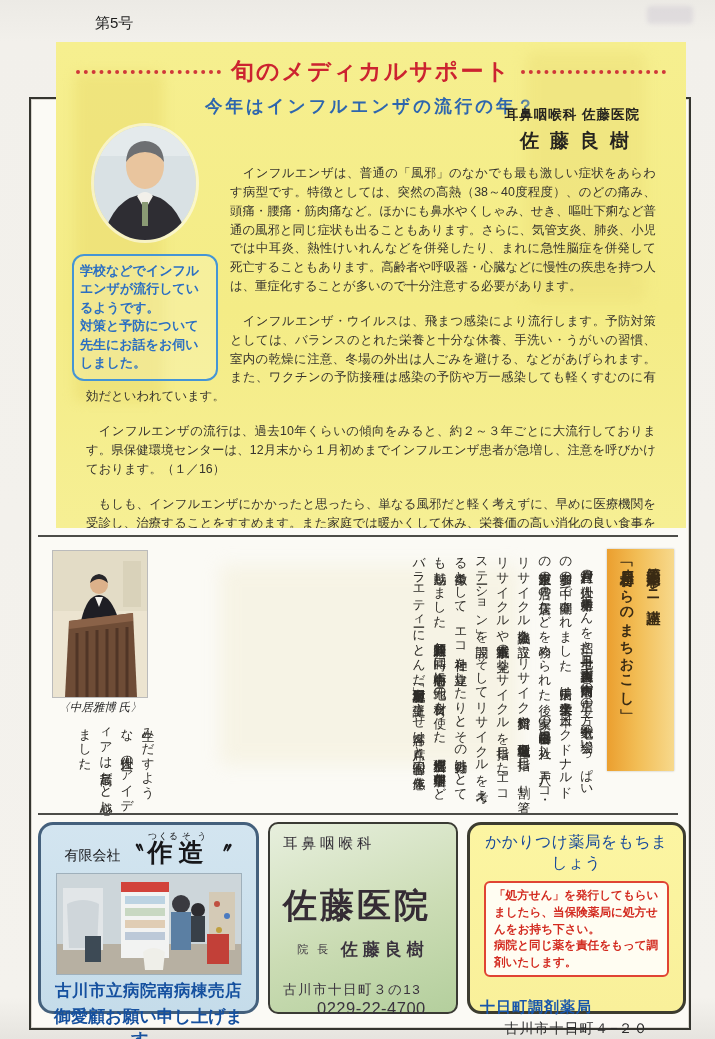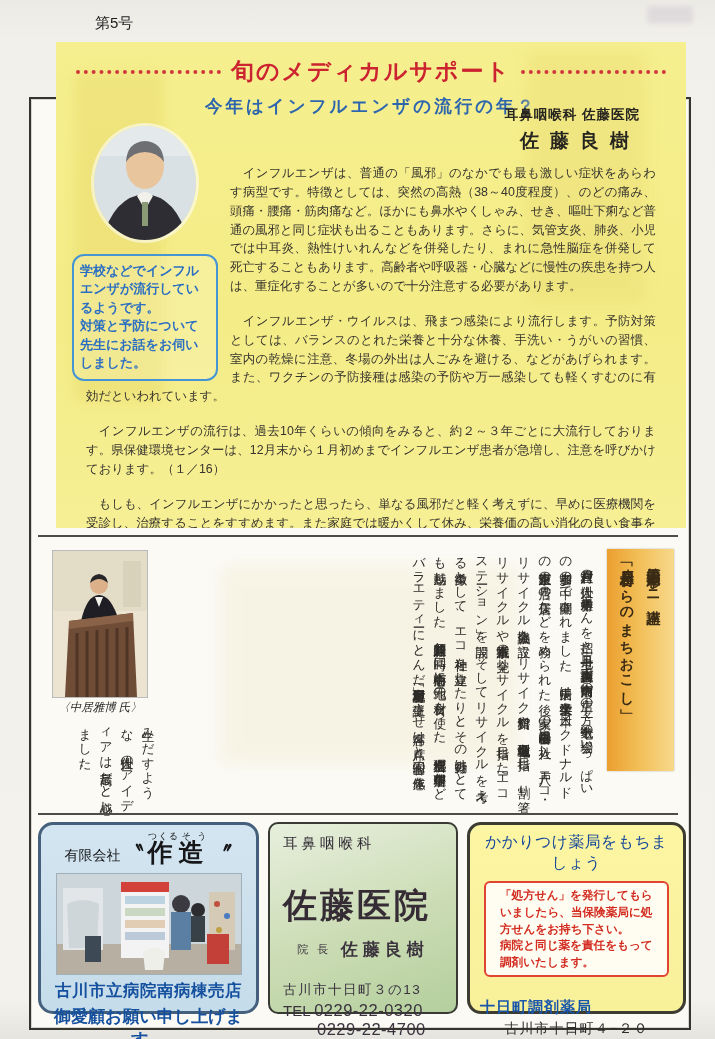--- a/index.html
+++ b/index.html
@@ -92,21 +92,21 @@
   .st-dir .nm{font-size:17px;font-weight:bold;letter-spacing:5px;}
   .st-addr{margin-top:20px;font-size:13.5px;letter-spacing:1.5px;white-space:nowrap;}
   .st-tel{font-size:15px;margin-top:2px;white-space:nowrap;}
   .st-tel .num{font-size:16.5px;letter-spacing:0.5px;}
   .st-tel2{font-size:16.5px;margin-left:34px;letter-spacing:0.5px;}
 
   .ad-pharm{flex:1;background:linear-gradient(180deg,#fcf5a2,#f9f09a);border:3px solid #3c3c30;
             border-radius:14px;padding:7px 10px;}
   .ph-slogan{text-align:center;color:#17499b;font-size:15.8px;font-weight:400;letter-spacing:0.5px;}
   .ph-notice{margin:7px 4px 0 4px;border:2px solid #e04433;border-radius:6px;background:#fffdf2;
-             color:#d32b20;font-size:11.6px;font-weight:700;line-height:1.45;padding:4px 14px;
+             color:#d32b20;font-size:11.6px;font-weight:700;line-height:1.45;padding:4px 8px;
              white-space:pre-line;}
   .ph-name{margin-top:21px;text-align:left;color:#1856ab;font-size:15px;font-weight:900;
            letter-spacing:1px;white-space:nowrap;}
   .ph-addr{text-align:center;font-size:14px;color:#2c2c2c;margin-top:3px;letter-spacing:1px;}
 </style>
 </head>
 <body>
 
 <div class="page">
 
@@ -235,24 +235,20 @@
     </div>
 
     <div class="ad ad-sato">
       <div class="st-dept">耳鼻咽喉科</div>
       <div class="st-name">佐藤医院</div>
       <div class="st-dir">
         <span class="lbl">院 長</span>
         <span class="nm">佐藤良樹</span>
       </div>
       <div class="st-addr">古川市十日町３の13</div>
-      <div class="st-tel">
-        <span>TEL</span>
-        <span class="num">0229-22-0320</span>
-      </div>
       <div class="st-tel2">0229-22-4700</div>
     </div>
 
     <div class="ad ad-pharm">
       <div class="ph-slogan">かかりつけ薬局をもちましょう</div>
       <div class="ph-notice">「処方せん」を発行してもらいましたら、当保険薬局に処方せんをお持ち下さい。
 病院と同じ薬を責任をもって調剤いたします。</div>
       <div class="ph-name">十日町調剤薬局</div>
       <div class="ph-addr">古川市十日町４−２０</div>
 

